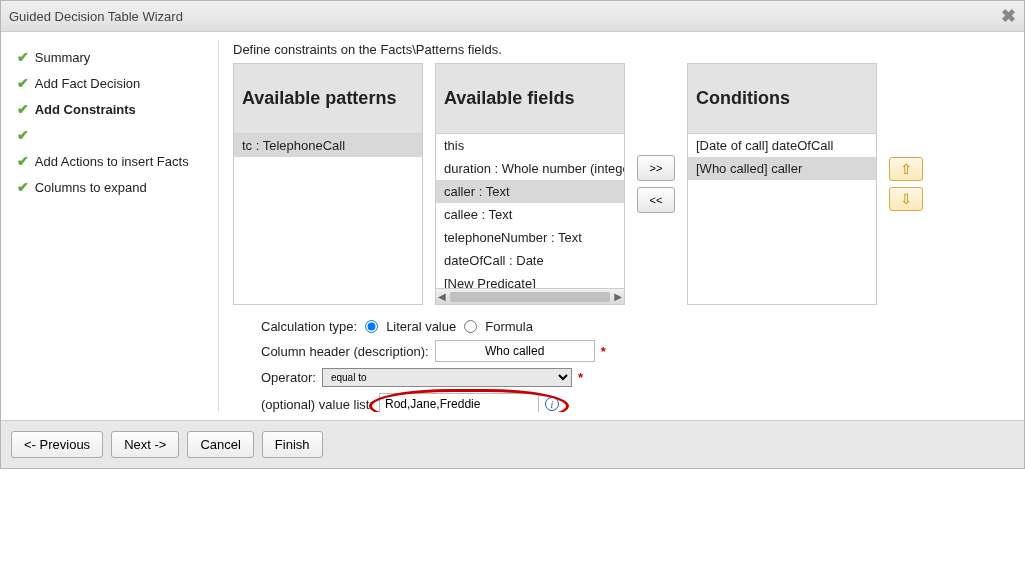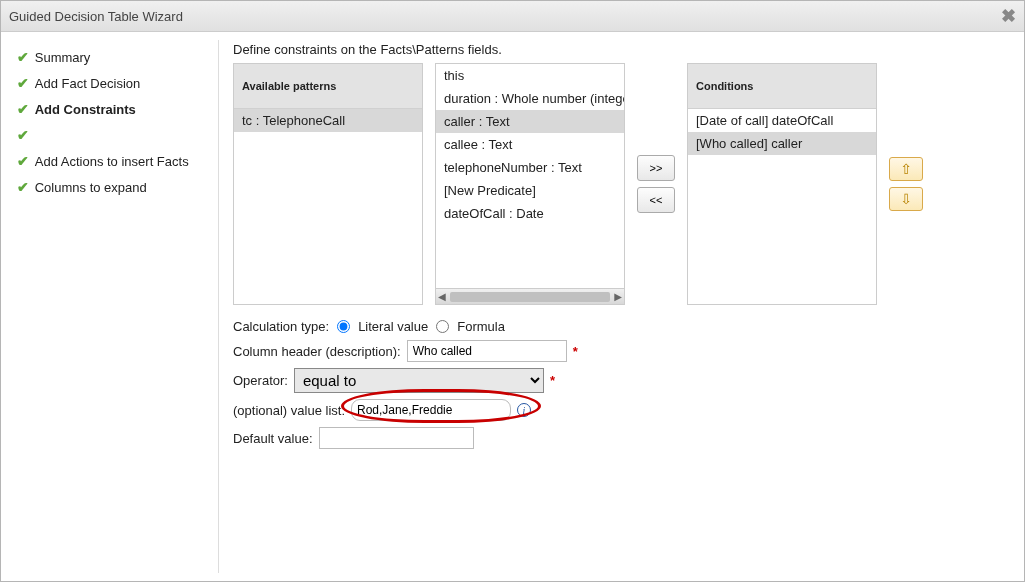--- a/index.html
+++ b/index.html
@@ -1,43 +1,43 @@
 <!DOCTYPE html>
 <html><head>
 <meta charset="utf-8">
 <style>
   * { box-sizing: border-box; margin: 0; padding: 0; }
   body { font-family: Arial, Helvetica, sans-serif; font-size: 13px; color: #222; background: #fff; }
-  .wizard-window { width: 1025px; height: 582px; border: 1px solid #b5b5b5; background: #fff; position: relative; display: flex; flex-direction: column; }
+  .wizard-window { width: 1025px; height: 469px; border: 1px solid #b5b5b5; background: #fff; position: relative; display: flex; flex-direction: column; }
   .title-bar { background: linear-gradient(#f0f0f0, #e0e0e0); border-bottom: 1px solid #ccc; padding: 4px 8px; display: flex; justify-content: space-between; align-items: center; font-size: 13px; color: #444; }
   .title-bar .close { color: #888; font-size: 18px; font-weight: bold; cursor: pointer; }
   .content-row { flex: 1; display: flex; padding: 8px; gap: 0; overflow: hidden; }
   .sidebar { width: 210px; border-right: 1px solid #ddd; padding: 4px 0; }
   .sidebar-item { display: flex; align-items: center; gap: 6px; padding: 5px 8px; font-size: 13px; cursor: pointer; }
   .sidebar-item .check { color: #5fa83c; font-weight: bold; font-size: 14px; }
   .sidebar-item.active span.lbl { font-weight: bold; }
   .main { flex: 1; padding: 2px 14px; overflow: auto; }
   .instruction { margin: 0 0 6px 0; font-size: 13px; }
   .panes { display: flex; gap: 12px; align-items: stretch; }
   .pane { border: 1px solid #ccc; background: #fff; width: 190px; height: 242px; display: flex; flex-direction: column; }
-  .pane-header { background: #e3e3e3; border-bottom: 1px solid #d0d0d0; padding: 16px 8px; font-weight: bold; font-size: 11px; }
+  .pane-header { background: #e3e3e3; border-bottom: 1px solid #d0d0d0; padding: 24px 8px; font-weight: bold; font-size: 18px; }
   .pane-list { flex: 1; overflow: auto; }
   .list-item { padding: 4px 8px; font-size: 13px; cursor: pointer; white-space: nowrap; }
   .list-item.selected { background: #d8d8d8; }
   .pane-scrollbar { height: 16px; background: linear-gradient(#f0f0f0,#d8d8d8); border-top: 1px solid #ccc; display:flex; align-items:center; justify-content:space-between; padding:0 2px; font-size:10px; color:#666; }
   .pane-scrollbar .thumb { flex:1; height:10px; background:#c0c0c0; border-radius:2px; margin:0 4px; }
   .shuttle-col { display: flex; flex-direction: column; justify-content: center; gap: 6px; }
   .shuttle-btn { width: 38px; height: 26px; border: 1px solid #aaa; background: linear-gradient(#fdfdfd,#e8e8e8); border-radius: 3px; font-size: 11px; cursor: pointer; }
   .reorder-col { display: flex; flex-direction: column; justify-content: center; gap: 6px; }
   .reorder-btn { width: 34px; height: 24px; border: 1px solid #d9a94a; background: linear-gradient(#fff7e5,#fbe9b8); border-radius: 3px; font-size: 14px; color: #b88300; cursor: pointer; line-height:1; }
   .form-area { margin-top: 14px; font-size: 13px; }
   .form-row { display: flex; align-items: center; gap: 6px; margin-bottom: 6px; }
   .form-row label { white-space: nowrap; }
   input[type=text].txt { border: 1px solid #bbb; padding: 3px 5px; font-size: 12px; background: #fff; }
-  select.sel { border: 1px solid #888; padding: 2px 4px; font-size: 15px; background: #e8e8e8; }
+  select.sel { border: 1px solid #888; padding: 2px 4px; font-size: 10px; background: #e8e8e8; }
   .req { color: #c00; font-weight: bold; }
   .radio { margin-left: 2px; margin-right: 2px; }
   .info-icon { display:inline-flex; width:14px; height:14px; border:1px solid #2456a3; border-radius:50%; align-items:center; justify-content:center; font-size:10px; color:#2456a3; font-style:italic; font-family:serif; }
   .annot { position:absolute; border:3px solid #c80000; border-radius:50%/60%; pointer-events:none; }
   .footer { border-top: 1px solid #ccc; background: #e8e8e8; padding: 10px 10px; display:flex; gap:8px; }
   .footer button { border:1px solid #aaa; background:linear-gradient(#fdfdfd,#ededed); padding:5px 12px; font-size:13px; border-radius:3px; cursor:pointer; }
 </style>
 </head>
 <body>
 
@@ -82,28 +82,29 @@
       <div class="panes">
 
         <div class="pane">
           <div class="pane-header">Available patterns</div>
           <div class="pane-list">
             <div class="list-item selected">tc : TelephoneCall</div>
           </div>
         </div>
 
         <div class="pane">
+          <div class="pane-header">Available fields</div>
           <div class="pane-list">
             <div class="list-item">this</div>
             <div class="list-item">duration : Whole number (integer)</div>
             <div class="list-item selected">caller : Text</div>
             <div class="list-item">callee : Text</div>
             <div class="list-item">telephoneNumber : Text</div>
+            <div class="list-item">dateOfCall : Date</div>
             <div class="list-item">[New Predicate]</div>
-            <div class="list-item">dateOfCall : Date</div>
           </div>
           <div class="pane-scrollbar">
             <span>◀</span>
             <div class="thumb"></div>
             <span>▶</span>
           </div>
         </div>
 
         <div class="shuttle-col">
           <button class="shuttle-btn">&gt;&gt;</button>
@@ -118,55 +119,61 @@
           </div>
         </div>
 
         <div class="reorder-col">
           <button class="reorder-btn">⇧</button>
           <button class="reorder-btn">⇩</button>
         </div>
 
       </div>
 
-      <div class="form-area" style="position:relative;">
+      <div class="form-area" style="position:relative;margin-left:28px;">
 
         <div class="form-row">
           <label>Calculation type:</label>
           <input type="radio" class="radio" name="calc" checked="" style="">
           <span>Literal value</span>
           <input type="radio" class="radio" name="calc" style="">
           <span>Formula</span>
         </div>
 
         <div class="form-row">
           <label>Column header (description):</label>
-          <input type="text" class="txt" style="width: 160px;" value="Who called">
+          <input type="text" class="txt" style="width: 160px; text-align: center;" value="Who called">
           <span class="req">*</span>
         </div>
 
         <div class="form-row">
           <label>Operator:</label>
           <select class="sel" style="width:250px">
             <option>equal to</option>
           </select>
           <span class="req">*</span>
         </div>
 
         <div class="form-row">
           <label>(optional) value list:</label>
-          <input type="text" class="txt" style="width: 160px; border-radius: 9px;" value="Rod,Jane,Freddie">
+          <input type="text" class="txt" style="width: 160px;" value="Rod,Jane,Freddie">
           <span class="info-icon">i</span>
         </div>
 
         <div class="form-row">
           <label>Default value:</label>
           <input type="text" class="txt" style="width: 155px;" value="">
         </div>
 
         <div class="annot" style="left:108px; top:70px; width:200px; height:34px;"></div>
       </div>
 
     </div>
   </div>
 
+  <div class="footer">
+    <button>&lt;- Previous</button>
+    <button>Next -&gt;</button>
+    <button>Cancel</button>
+    <button>Finish</button>
+  </div>
 
 </div>
 
 </body></html>

